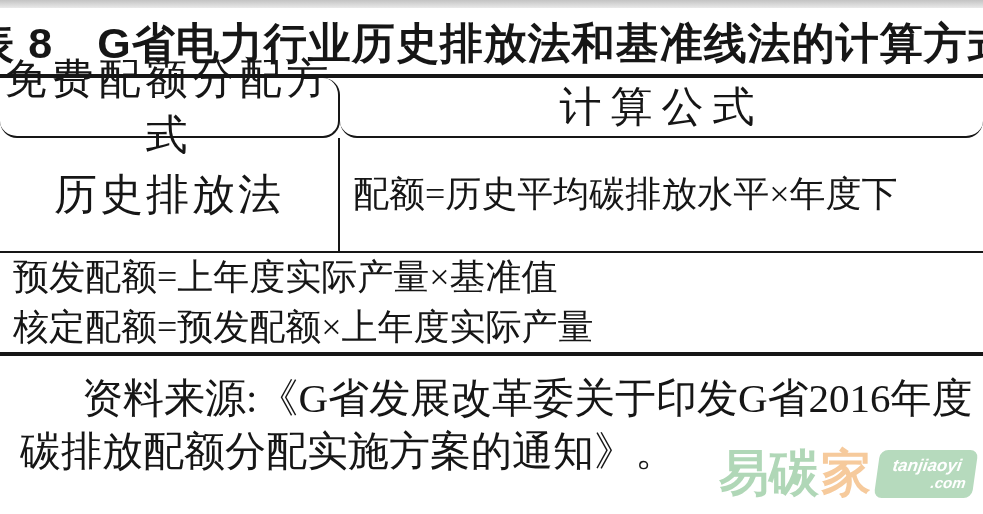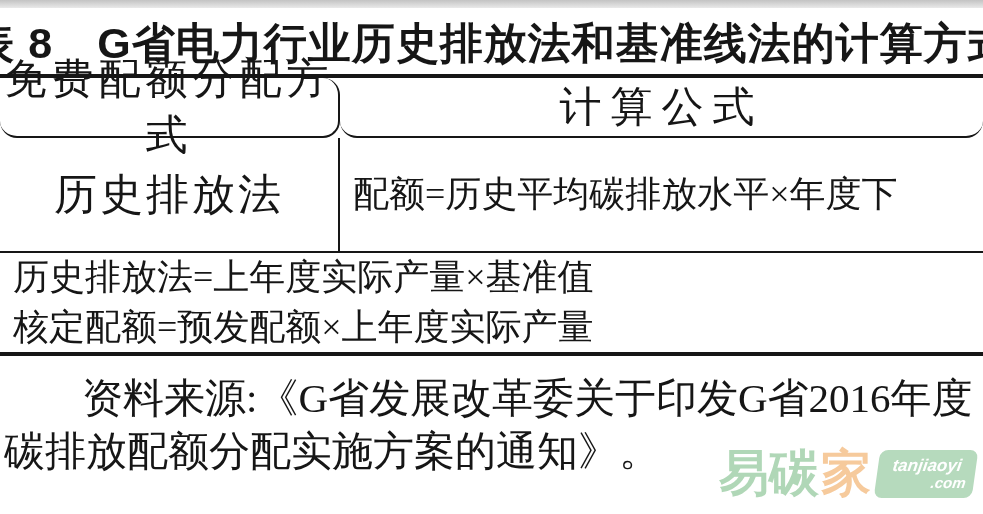--- a/index.html
+++ b/index.html
@@ -46,21 +46,21 @@
   .formula{
     display:flex;flex-direction:column;justify-content:center;
     padding-left:13px;font-size:36px;line-height:1.38;
   }
   .formula .fline{white-space:nowrap;}
   .source{
     position:absolute;top:372px;left:0;width:933px;
     font-size:41px;line-height:1.3;
   }
   .source .s1{padding-left:82px;white-space:nowrap;}
-  .source .s2{padding-left:4px;white-space:nowrap;}
+  .source .s2{padding-left:20px;white-space:nowrap;}
   .watermark{
     position:absolute;right:8px;bottom:7px;
     display:flex;align-items:center;
     font-family:"Liberation Sans","DejaVu Sans",sans-serif;
   }
   .wm-green{color:#b0d7b7;font-size:50px;font-weight:bold;letter-spacing:0px;}
   .wm-orange{color:#f6ca9c;font-size:50px;font-weight:bold;margin-left:2px;}
   .wm-badge{
     margin-left:6px;
     background:#b6dabd;
@@ -92,21 +92,21 @@
 
     <div class="cell col1 head hrule">免费配额分配方式</div>
     <div class="cell head formula-head hrule">计算公式</div>
 
     <div class="cell col1 method hrule">历史排放法</div>
     <div class="cell formula hrule">
       <div class="fline">配额=历史平均碳排放水平×年度下</div>
     </div>
 
     <div class="cell formula">
-      <div class="fline">历史排放法=上年度实际产量×基准值</div>
+      <div class="fline">预发配额=上年度实际产量×基准值</div>
       <div class="fline">核定配额=预发配额×上年度实际产量</div>
     </div>
   </div>
 
   <div class="source">
     <div class="s1">资料来源:《G省发展改革委关于印发G省2016年度</div>
     <div class="s2">碳排放配额分配实施方案的通知》。</div>
   </div>
 
   <div class="watermark">

